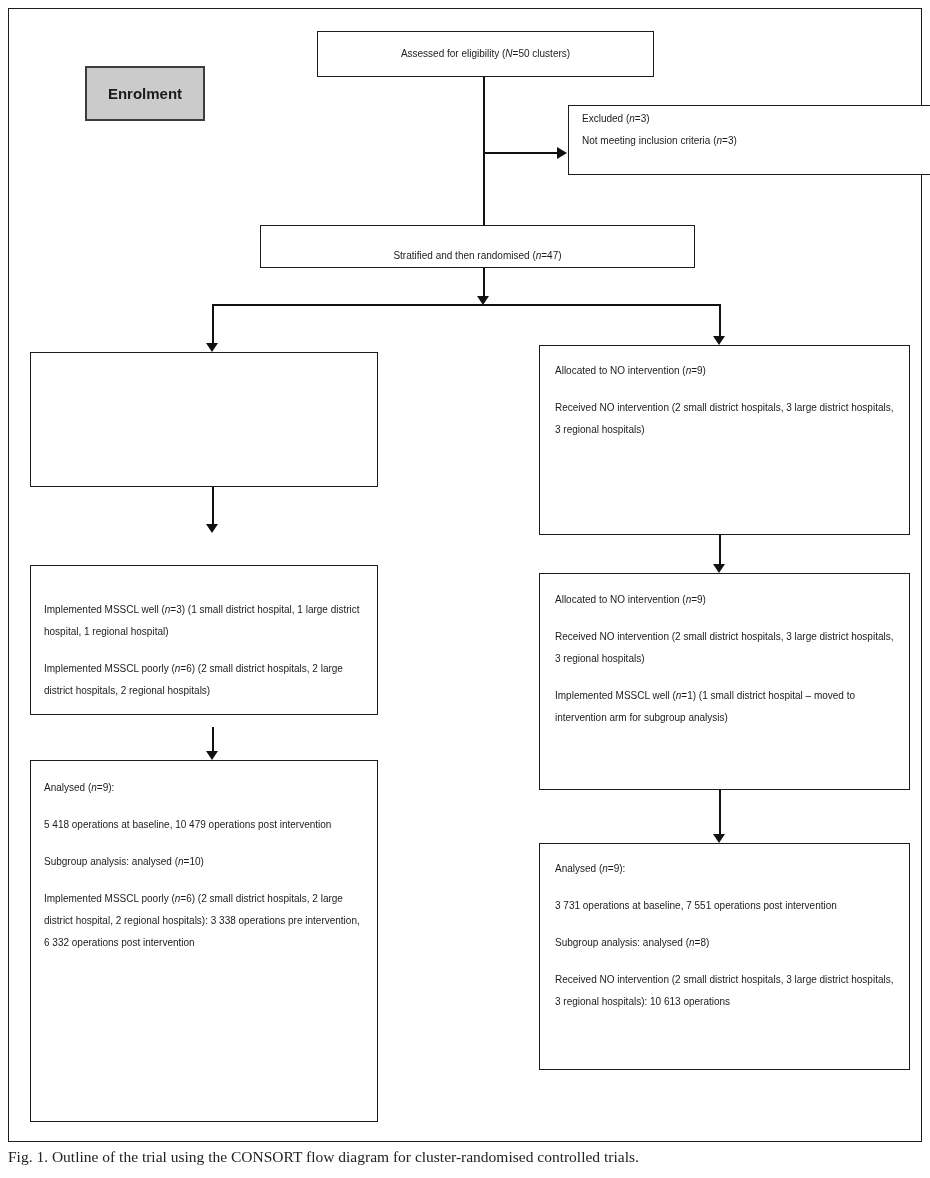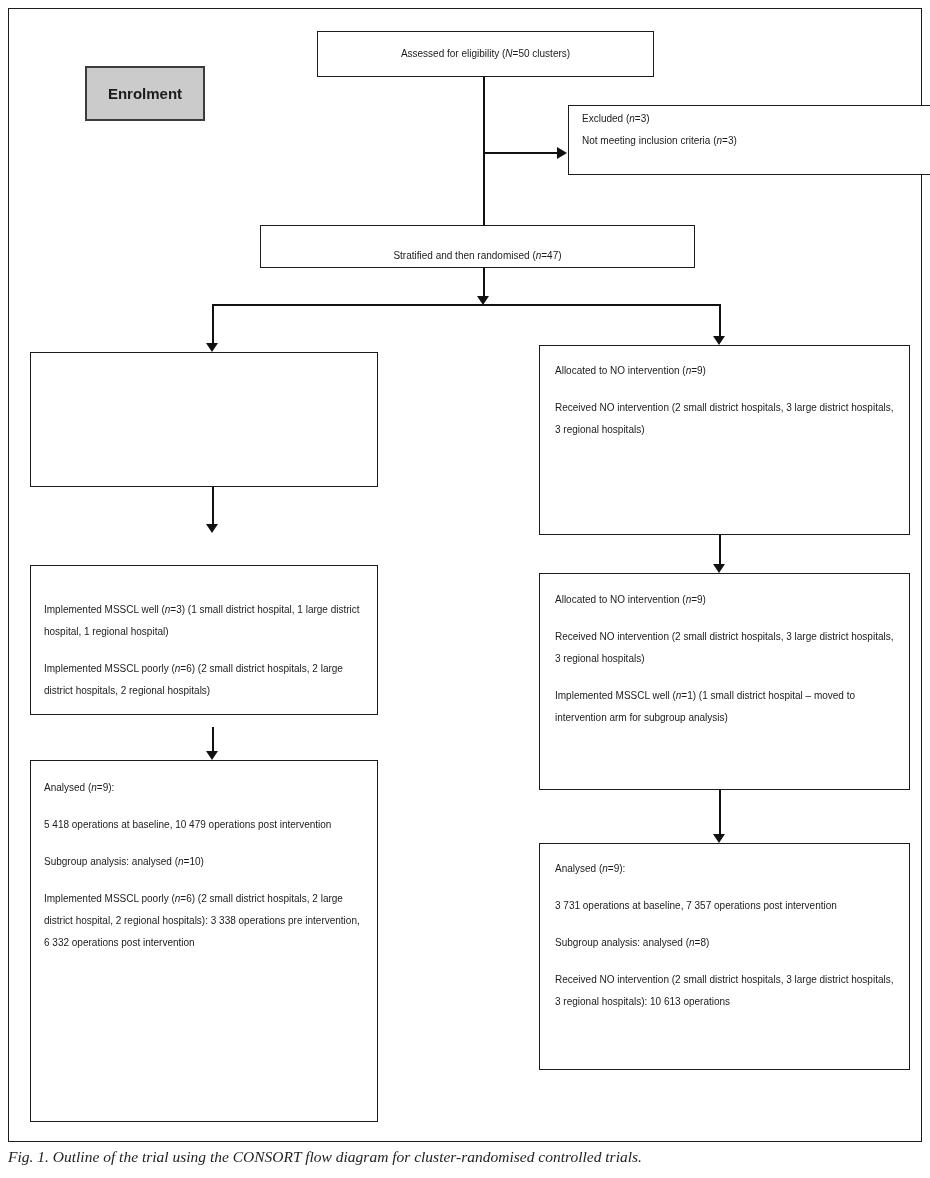--- a/index.html
+++ b/index.html
@@ -35,21 +35,21 @@
     border-left:6px solid transparent; border-right:6px solid transparent;
     border-top:9px solid #111111;
   }
   .arr-r {
     position:absolute; width:0; height:0;
     border-top:6px solid transparent; border-bottom:6px solid transparent;
     border-left:10px solid #111111;
   }
   .caption {
     position:absolute; left:8px; top:1148px; width:905px;
-    font-family:"Liberation Serif", serif; font-style:italic;
+    font-family:"Liberation Serif", serif; 
     font-size:15.5px; color:#222222;
   }
 </style>
 </head>
 <body>
 
 <div id="page">
 
   <div class="outer-border"></div>
 
@@ -91,21 +91,21 @@
   </div>
 
   <div class="fbox paras" style="left:539px; top:573px; width:371px; height:217px; padding:15px 15px;">
     <p>Allocated to NO intervention (<i>n</i>=9)</p>
     <p>Received NO intervention (2 small district hospitals, 3 large district hospitals, 3 regional hospitals)</p>
     <p>Implemented MSSCL well (<i>n</i>=1) (1 small district hospital – moved to intervention arm for subgroup analysis)</p>
   </div>
 
   <div class="fbox paras" style="left:539px; top:843px; width:371px; height:227px; padding:14px 15px;">
     <p>Analysed (<i>n</i>=9):</p>
-    <p>3 731 operations at baseline, 7 357 operations post intervention</p>
+    <p>3 731 operations at baseline, 7 551 operations post intervention</p>
     <p>Subgroup analysis: analysed (<i>n</i>=8)</p>
     <p>Received NO intervention (2 small district hospitals, 3 large district hospitals, 3 regional hospitals): 10 613 operations</p>
   </div>
 
   <div class="line" style="left:483px; top:77px;  width:2px; height:148px;"></div>
   <div class="line" style="left:484px; top:152px; width:74px; height:2px;"></div>
   <div class="arr-r" style="left:557px; top:147px;"></div>
 
   <div class="line" style="left:483px; top:268px; width:2px; height:30px;"></div>
   <div class="arr-d" style="left:477px; top:296px;"></div>

